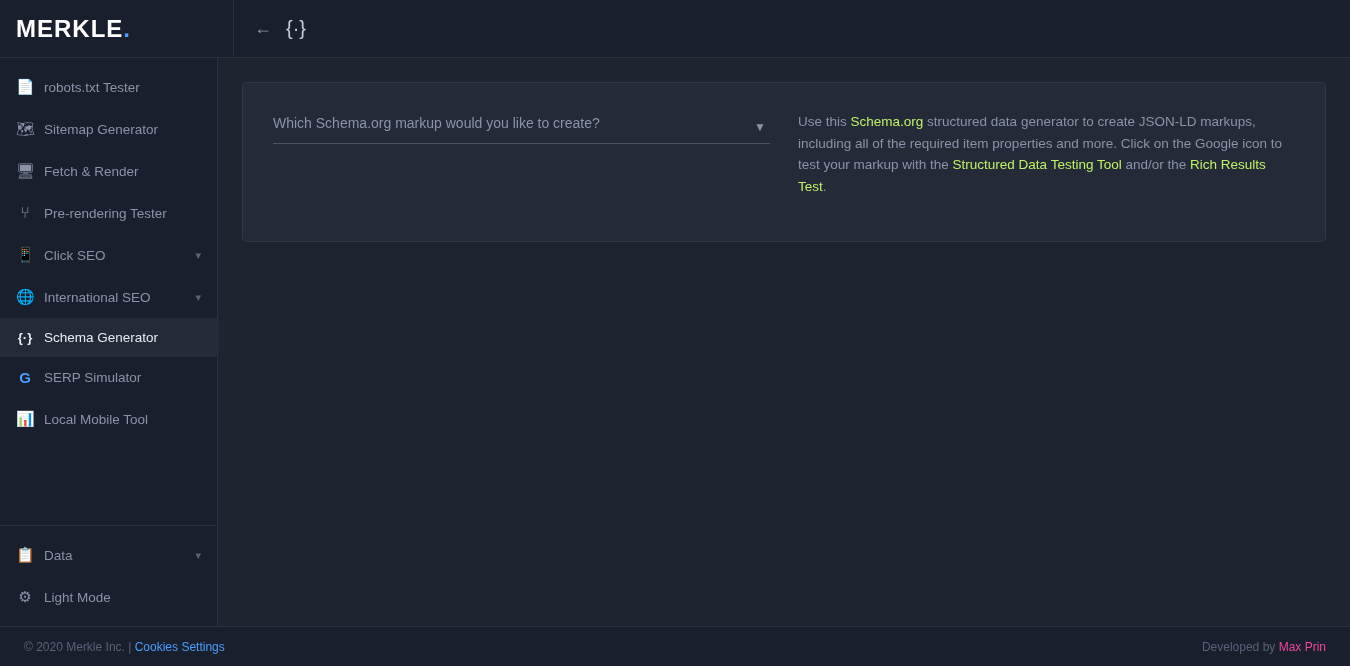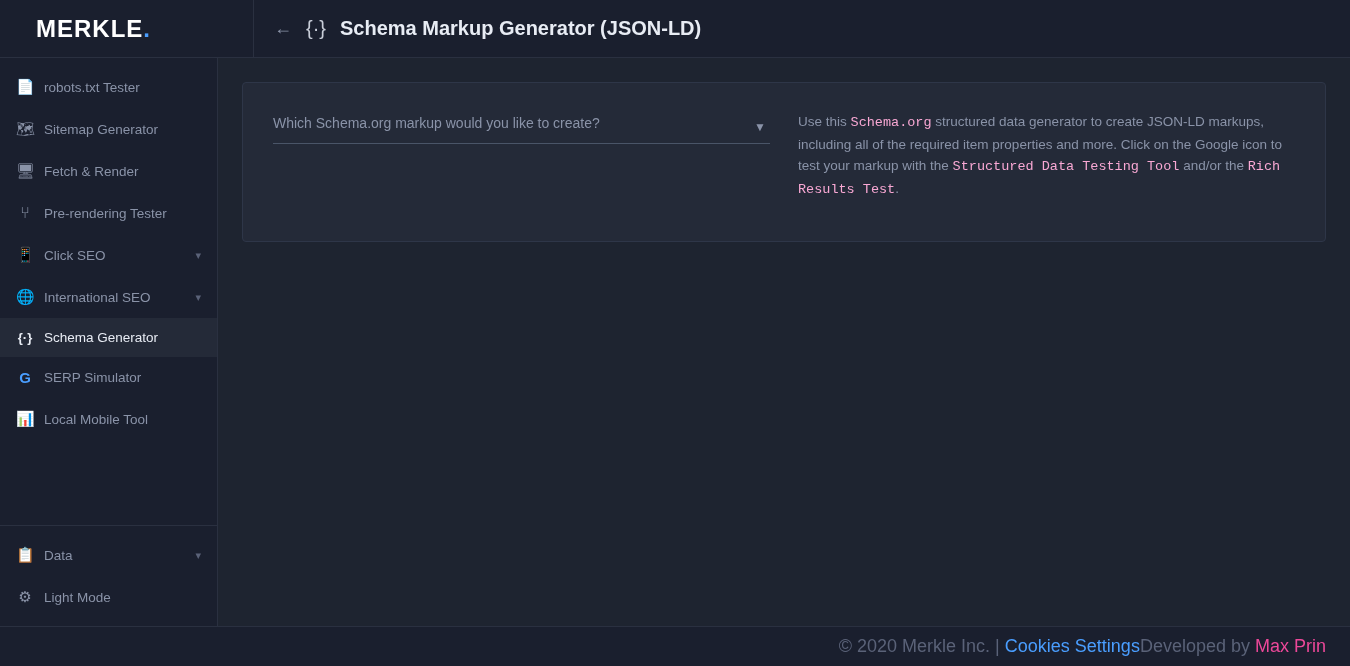--- a/index.html
+++ b/index.html
@@ -13,21 +13,21 @@
       width: 1350px;
       overflow: hidden;
     }
 
     
     .header {
       background: #1a1f2e;
       height: 58px;
       display: flex;
       align-items: center;
-      padding: 0 36px;
+      padding: 0 16px;
       border-bottom: 1px solid #2a3040;
       flex-shrink: 0;
     }
     .logo {
       width: 218px;
       display: flex;
       align-items: center;
       border-right: 1px solid #2a3040;
       height: 100%;
       padding-right: 20px;
@@ -166,36 +166,35 @@
       font-size: 12px;
       pointer-events: none;
     }
     .info-section {
       flex: 1;
       font-size: 13.5px;
       line-height: 1.6;
       color: #8a93a8;
     }
     .info-link {
-      color: #f9a8d4;
+      color: #bef264;
       text-decoration: none;
-      font-family: Liberation Mono, monospace;
     }
 
     
     .footer {
       background: #1a1f2e;
       border-top: 1px solid #2a3040;
       height: 40px;
       display: flex;
       align-items: center;
       padding: 0 24px;
-      justify-content: flex-end;
+      justify-content: space-between;
       flex-shrink: 0;
-      font-size: 18px;
+      font-size: 12px;
       color: #5a6278;
     }
     .footer-left {}
     .footer-link {
       color: #4a9eff;
       text-decoration: none;
     }
     .footer-right {}
     .footer-dev-link {
       color: #ec4899;
@@ -207,21 +206,20 @@
 
 <div class="header">
   <div class="logo">
     <span class="logo-text">
       <span>MERKLE</span><span class="logo-dot">.</span>
     </span>
   </div>
   <div class="header-right">
     <span class="back-icon">←</span>
     <span class="header-icon">{·}</span>
-    <span class="header-title">Schema Markup Generator (JSON-LD)</span>
   </div>
 </div>
 
 <div class="layout">
 
   <div class="sidebar">
     <nav class="sidebar-nav">
       <div class="sidebar-item">
         <span class="item-icon">📄</span>
         <span class="item-label">robots.txt Tester</span>

